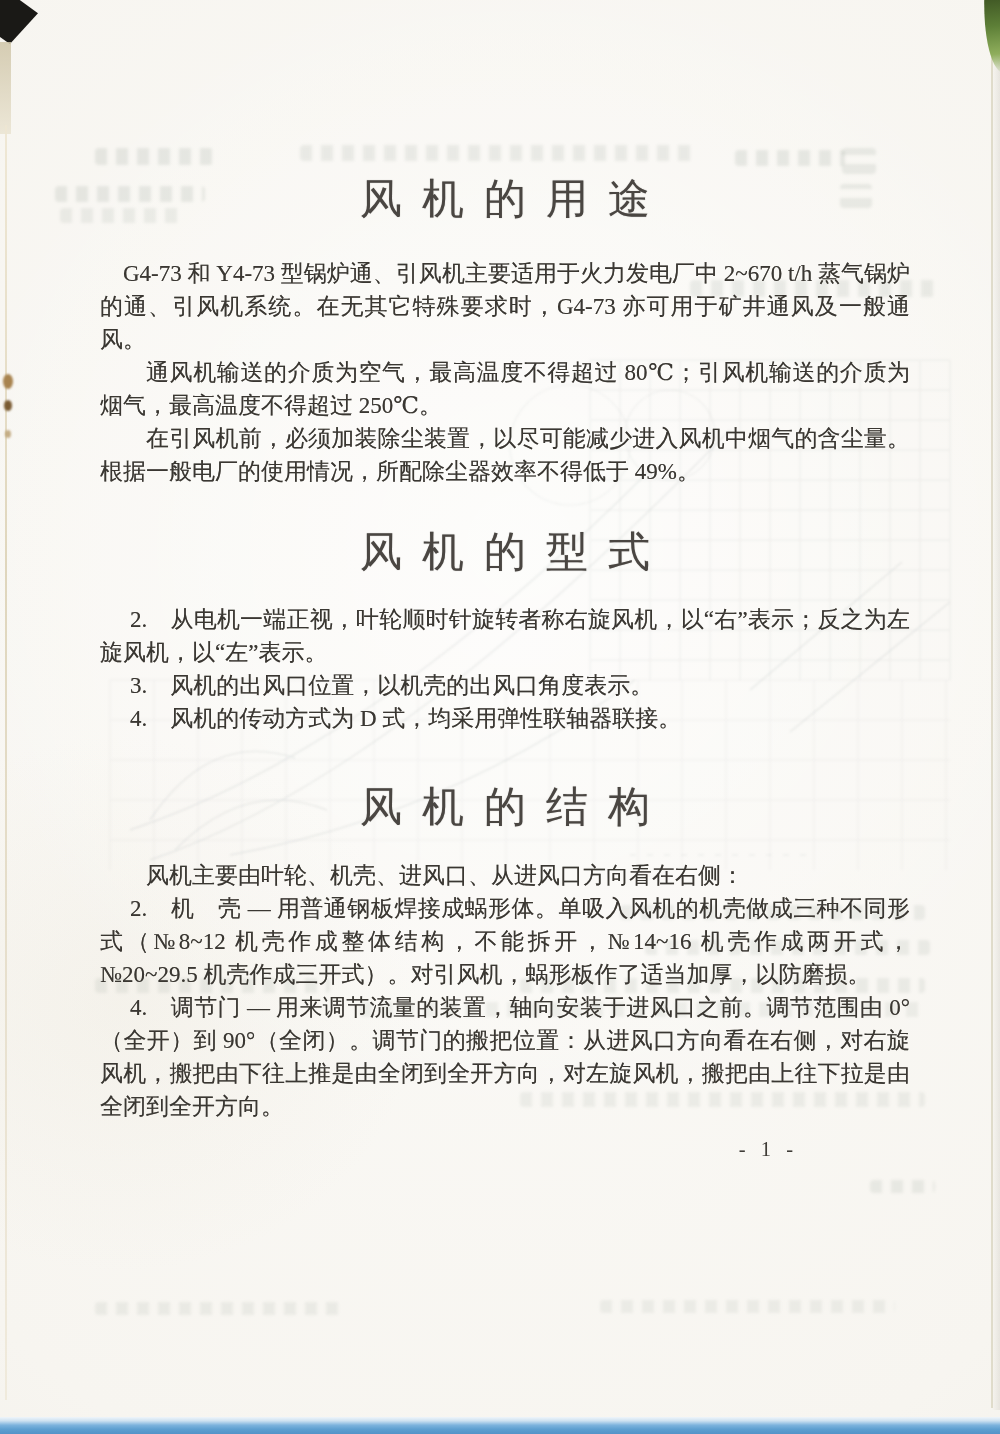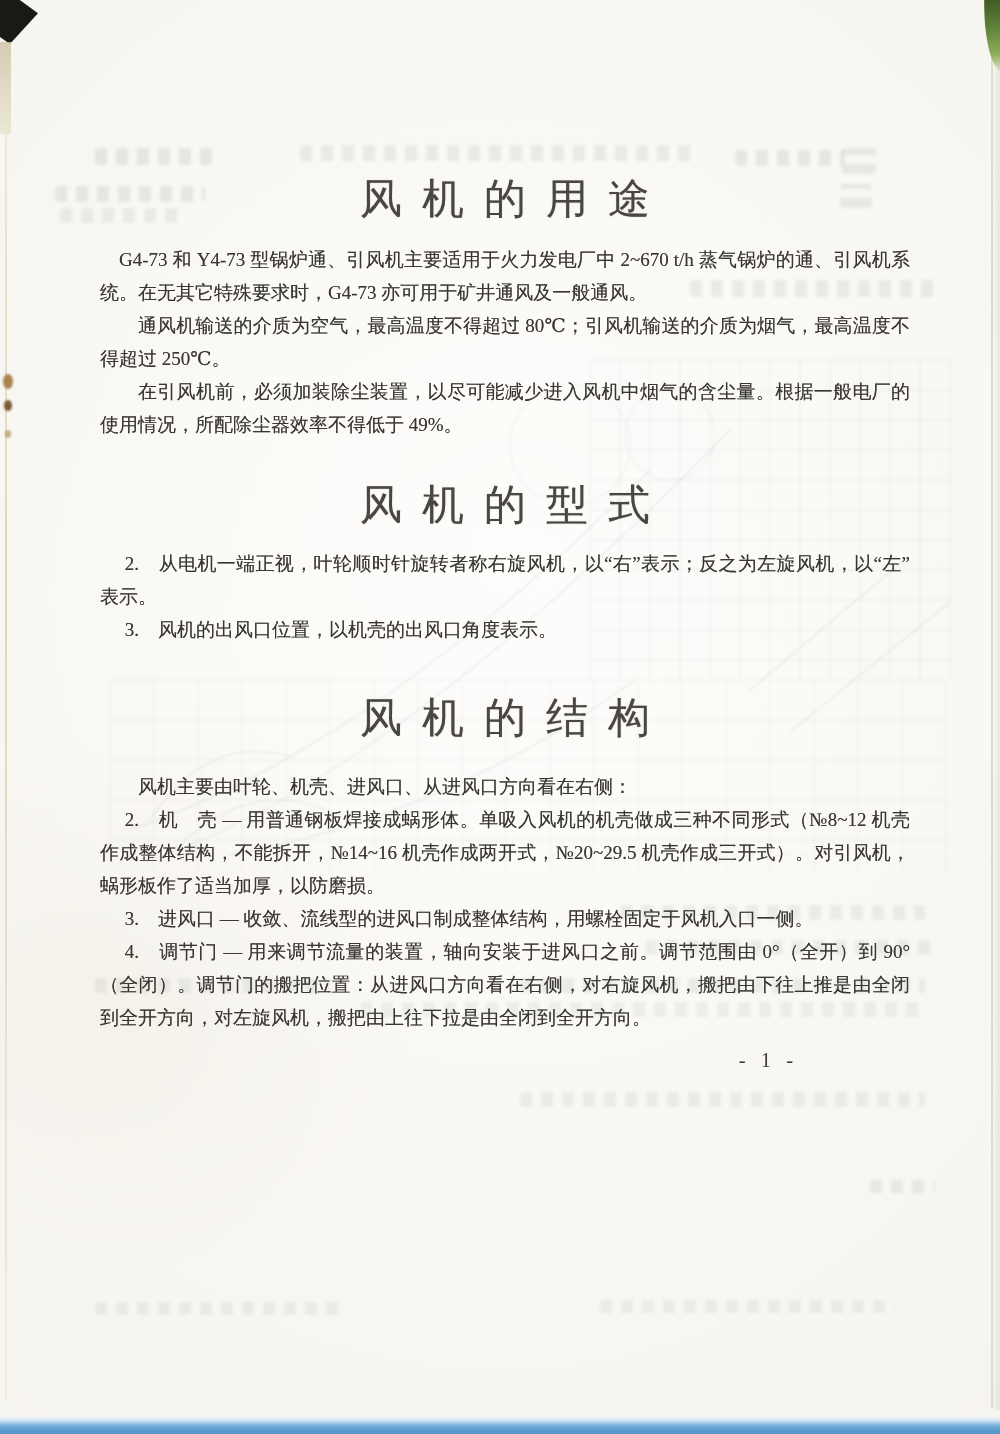--- a/index.html
+++ b/index.html
@@ -34,26 +34,26 @@
     border-radius:0 0 0 95% / 0 0 0 100%;transform:rotate(2deg);}
   .blue-strip{position:absolute;left:0;right:0;bottom:0;height:17px;
     background:linear-gradient(to bottom,#eff5fa 0%,#cfe2f1 22%,#7db3dd 48%,#5e9fd0 72%,#5493c8 100%);}
   
   .ghost{position:absolute;border-radius:4px;filter:blur(1.7px);opacity:.26;pointer-events:none;
     background:repeating-linear-gradient(90deg,rgba(126,140,128,.6) 0 12px,rgba(126,140,128,0) 12px 21px);}
   .ghost.v{background:repeating-linear-gradient(0deg,rgba(126,140,128,.55) 0 10px,rgba(126,140,128,0) 10px 19px);}
   .ghost-chart{position:absolute;left:90px;top:350px;pointer-events:none;}
   
   .content{position:relative;z-index:2;padding:175px 90px 0 100px;width:810px;box-sizing:content-box;}
-  h1{font-size:42px;line-height:48px;font-weight:400;margin:0 0 20px;
+  h1{font-size:42px;line-height:48px;font-weight:400;margin:0 0 34px;
      text-align:center;letter-spacing:20px;padding-left:20px;color:#4a4642;
      text-shadow:0 0 1px rgba(74,70,66,.45);}
-  h1.t2{margin:40px 0 18px;text-align:center;}
+  h1.t2{margin:40px 0 27px;text-align:center;}
   h1.t3{margin:48px 0 28px;}
-  p{margin:0;font-size:19px;line-height:33px;color:#3a3732;text-align:justify;
+  p{margin:0;font-size:23px;line-height:33px;color:#3a3732;text-align:justify;
     text-indent:2em;text-shadow:0 0 .6px rgba(58,55,50,.55);}
   p.ind1{text-indent:1em;}
   p.li{text-indent:1.3em;}
   .pagenum{margin-top:15px;text-align:right;padding-right:112px;
     font-size:20.5px;letter-spacing:5px;color:#3f3c37;}
 </style>
 </head>
 <body>
 
 <div class="scan">
@@ -122,22 +122,22 @@
   <main class="content">
 
     <h1>风机的用途</h1>
     <p class="ind1">G4-73 和 Y4-73 型锅炉通、引风机主要适用于火力发电厂中 2~670 t/h 蒸气锅炉的通、引风机系统。在无其它特殊要求时，G4-73 亦可用于矿井通风及一般通风。</p>
     <p>通风机输送的介质为空气，最高温度不得超过 80℃；引风机输送的介质为烟气，最高温度不得超过 250℃。</p>
     <p>在引风机前，必须加装除尘装置，以尽可能减少进入风机中烟气的含尘量。根据一般电厂的使用情况，所配除尘器效率不得低于 49%。</p>
 
     <h1 class="t2">风机的型式</h1>
     <p class="li">2.　从电机一端正视，叶轮顺时针旋转者称右旋风机，以“右”表示；反之为左旋风机，以“左”表示。</p>
     <p class="li">3.　风机的出风口位置，以机壳的出风口角度表示。</p>
+    <p class="li">4.　风机的传动方式为 D 式，均采用弹性联轴器联接。</p>
 
     <h1 class="t3">风机的结构</h1>
     <p>风机主要由叶轮、机壳、进风口、从进风口方向看在右侧：</p>
     <p class="li">2.　机　壳 — 用普通钢板焊接成蜗形体。单吸入风机的机壳做成三种不同形式（№8~12 机壳作成整体结构，不能拆开，№14~16 机壳作成两开式，№20~29.5 机壳作成三开式）。对引风机，蜗形板作了适当加厚，以防磨损。</p>
-    <p class="li">3.　进风口 — 收敛、流线型的进风口制成整体结构，用螺栓固定于风机入口一侧。</p>
     <p class="li">4.　调节门 — 用来调节流量的装置，轴向安装于进风口之前。调节范围由 0°（全开）到 90°（全闭）。调节门的搬把位置：从进风口方向看在右侧，对右旋风机，搬把由下往上推是由全闭到全开方向，对左旋风机，搬把由上往下拉是由全闭到全开方向。</p>
 
     <div class="pagenum">- 1 -</div>
   </main>
 </div>
 
 </body></html>

